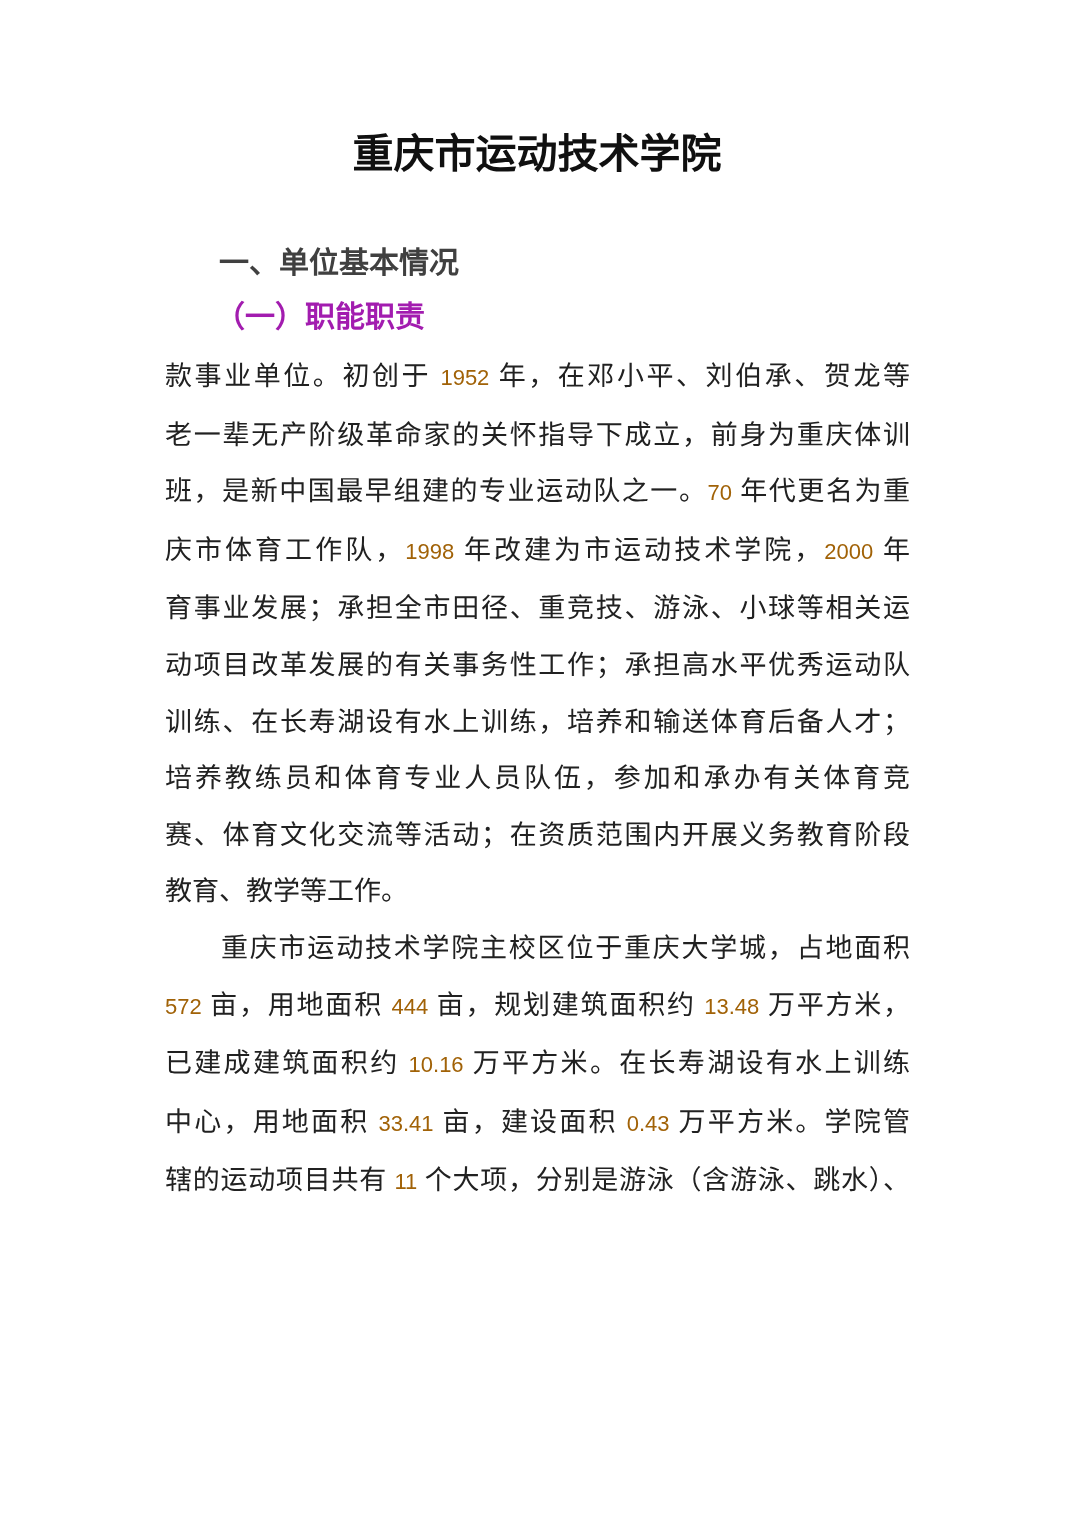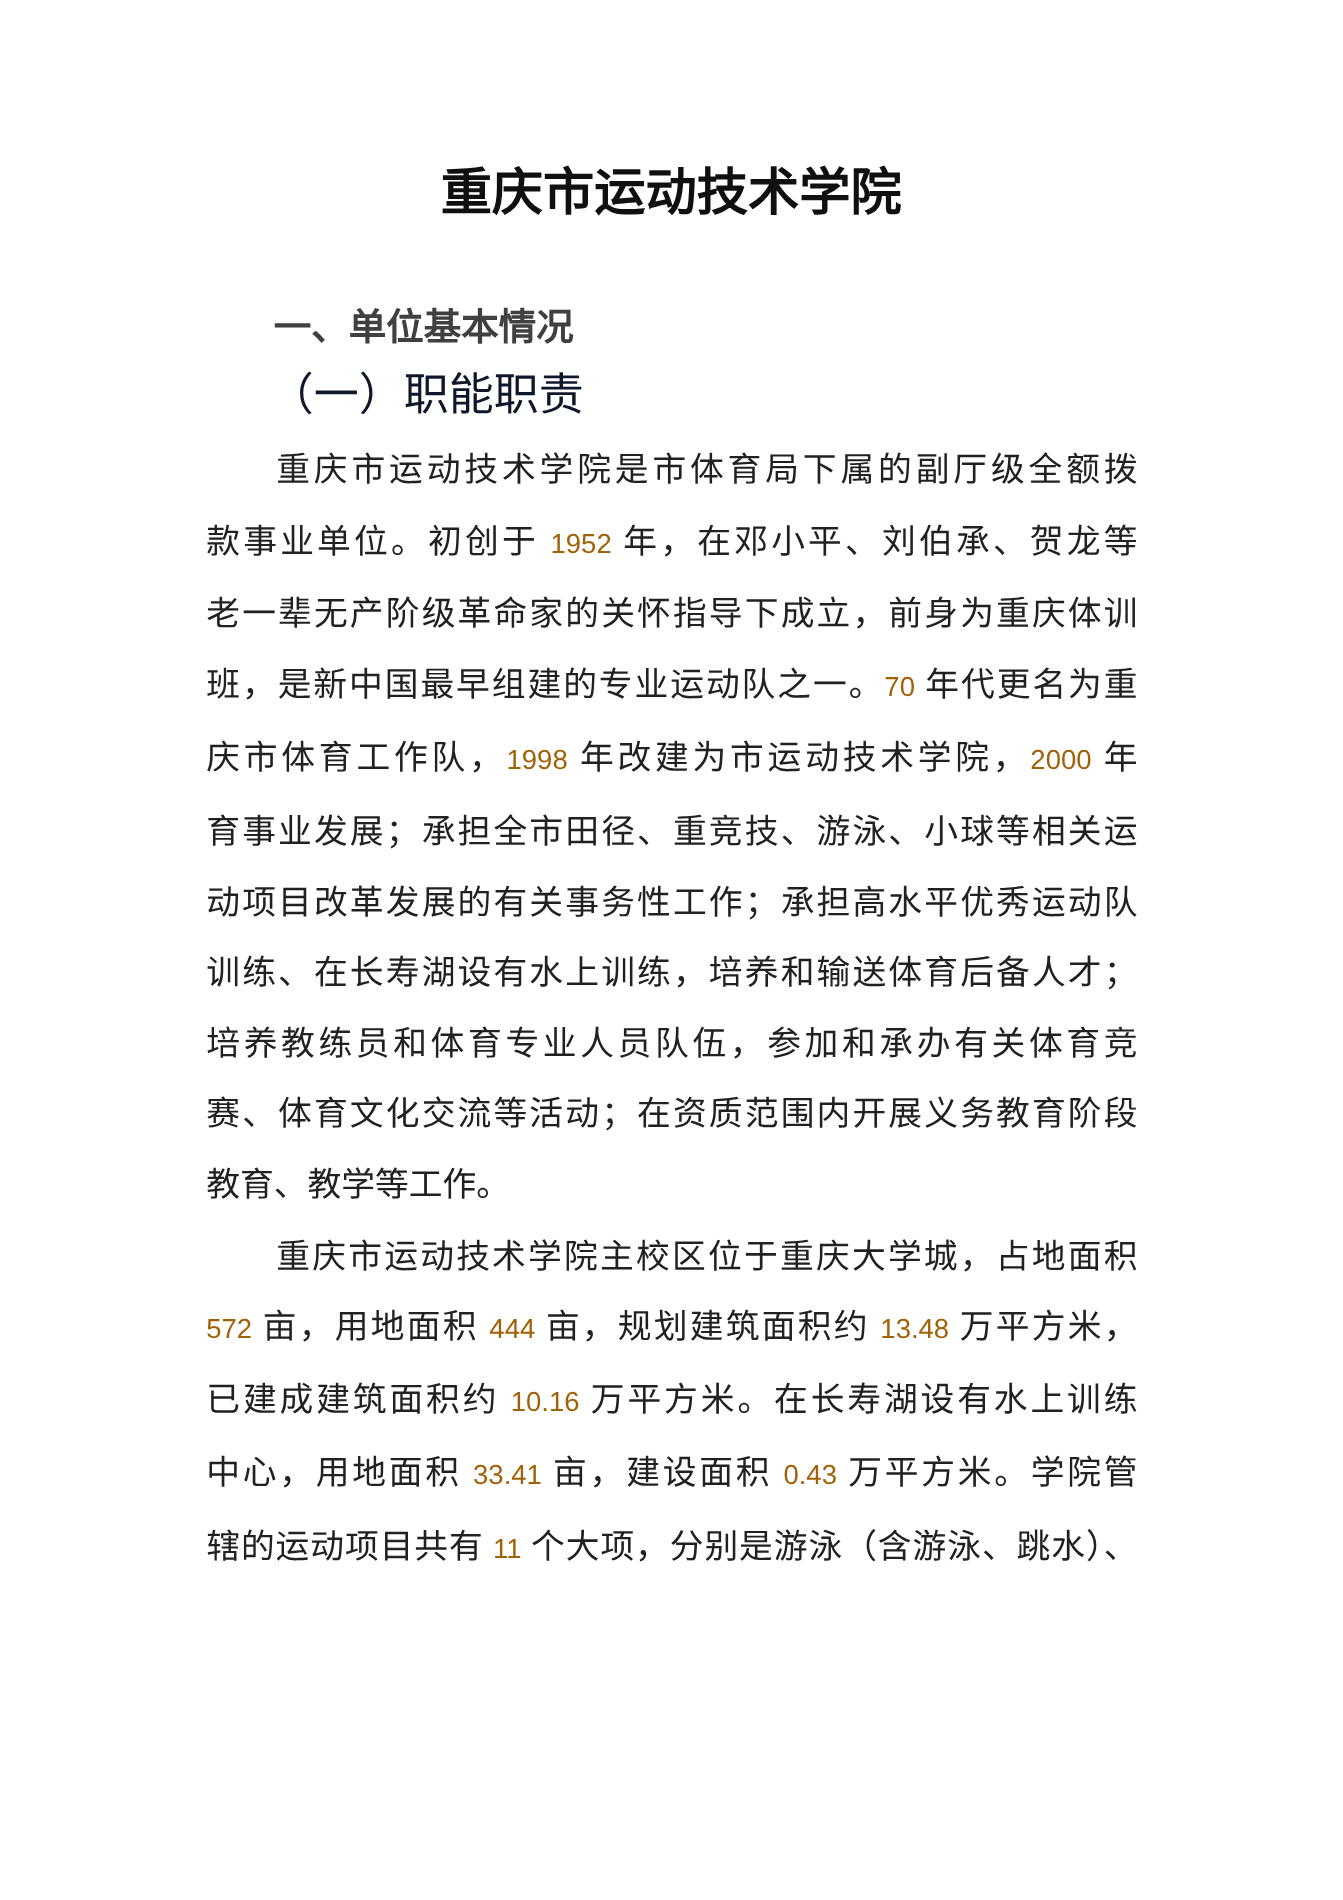--- a/index.html
+++ b/index.html
@@ -37,24 +37,24 @@
     font-family: "Liberation Sans", sans-serif;
     font-weight: 700;
     font-size: 30px;
     line-height: 54px;
     color: #404040;
     text-indent: 54px;
     white-space: nowrap;
   }
   .h2 {
     font-family: "Liberation Serif", serif;
-    font-weight: 400;
-    font-size: 36px;
+    font-weight: 700;
+    font-size: 30px;
     line-height: 53px;
-    color: #0f172a;
+    color: #a21caf;
     text-indent: 50px;
     white-space: nowrap;
   }
   .body-block {
     margin-top: 5px;
   }
   .para {
     margin: 0;
   }
   .ln {
@@ -90,21 +90,20 @@
 
   <div class="content">
 
     <div class="h1">一、单位基本情况</div>
 
     <div class="h2">（一）职能职责</div>
 
     <div class="body-block">
 
       <div class="para">
-        <div class="ln autonum indent">重庆市运动技术学院是市体育局下属的副厅级全额拨</div>
         <div class="ln autonum">款事业单位。初创于 <span class="num">1952</span> 年，在邓小平、刘伯承、贺龙等</div>
         <div class="ln autonum">老一辈无产阶级革命家的关怀指导下成立，前身为重庆体训</div>
         <div class="ln autonum">班，是新中国最早组建的专业运动队之一。<span class="num">70</span> 年代更名为重</div>
         <div class="ln autonum">庆市体育工作队，<span class="num">1998</span> 年改建为市运动技术学院，<span class="num">2000</span> 年</div>
         <div class="ln autonum">育事业发展；承担全市田径、重竞技、游泳、小球等相关运</div>
         <div class="ln autonum">动项目改革发展的有关事务性工作；承担高水平优秀运动队</div>
         <div class="ln autonum">训练、在长寿湖设有水上训练，培养和输送体育后备人才；</div>
         <div class="ln autonum">培养教练员和体育专业人员队伍，参加和承办有关体育竞</div>
         <div class="ln autonum">赛、体育文化交流等活动；在资质范围内开展义务教育阶段</div>
         <div class="ln autonum last">教育、教学等工作。</div>

